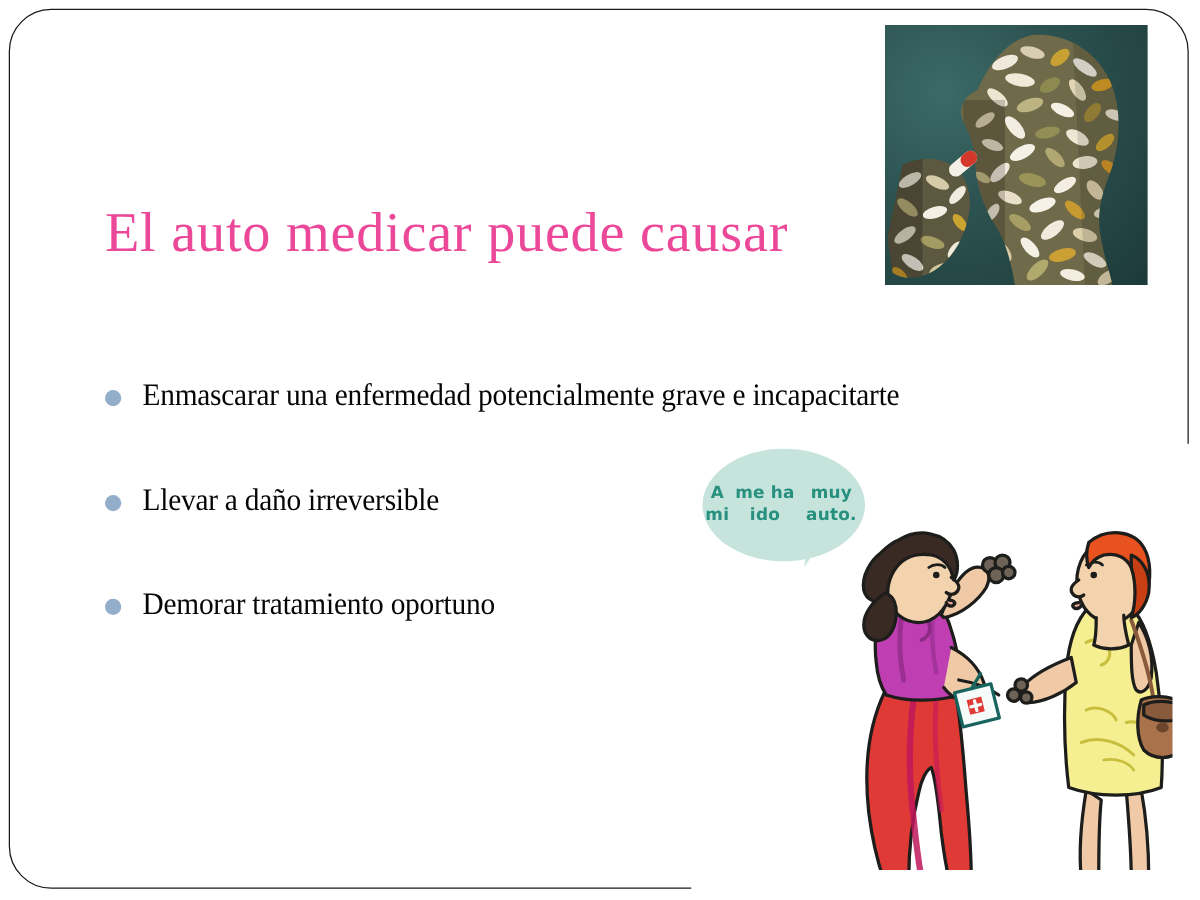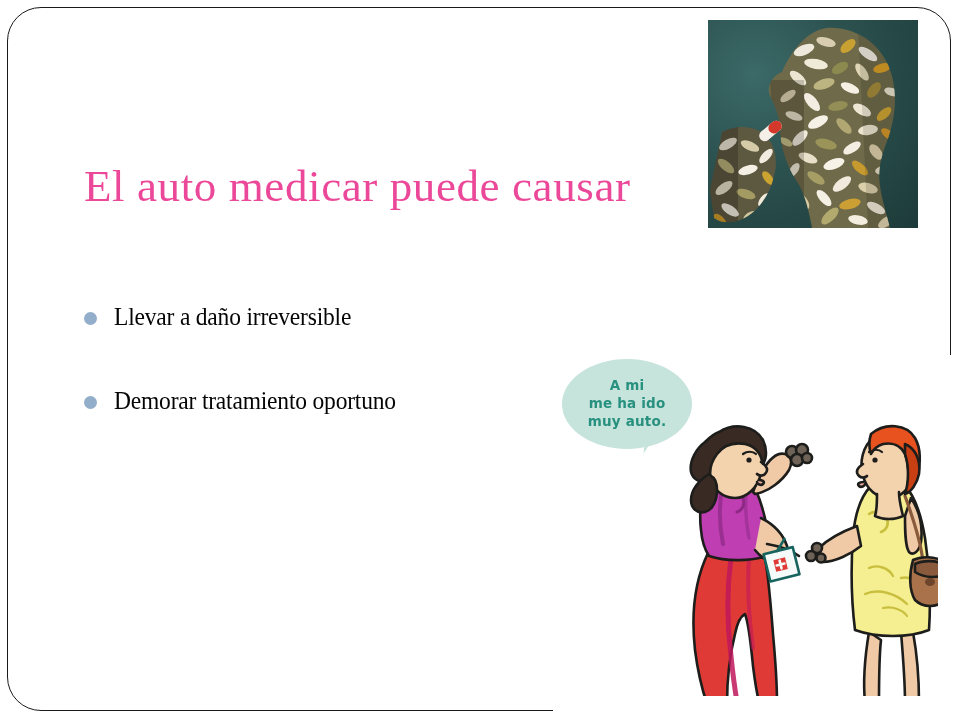--- a/index.html
+++ b/index.html
@@ -134,21 +134,20 @@
     height: 0;
     border-left: 14px solid #c6e4dc;
     border-top: 8px solid transparent;
     border-bottom: 30px solid transparent;
     transform: rotate(8deg);
   }
   .bubble .txt {
     position: absolute;
     inset: 0;
     display: flex;
-    flex-direction: column;
     align-items: center;
     justify-content: center;
     font-family: "DejaVu Sans", sans-serif;
     font-size: 13.5px;
     font-weight: bold;
     color: #27907f;
     line-height: 1.32;
     text-align: center;
     letter-spacing: 0.2px;
   }
@@ -167,20 +166,24 @@
 <body>
 
 <div class="slide">
 
   <div class="frame"></div>
 
   <div class="title">El auto medicar puede causar</div>
 
   <div class="bullets">
 
+    <div class="bullet-row">
+      <span class="bullet-dot"></span>
+      <span class="bullet-text">Enmascarar una enfermedad potencialmente grave e incapacitarte</span>
+    </div>
 
     <div class="bullet-row">
       <span class="bullet-dot"></span>
       <span class="bullet-text">Llevar a daño irreversible</span>
     </div>
 
     <div class="bullet-row">
       <span class="bullet-dot"></span>
       <span class="bullet-text">Demorar tratamiento oportuno</span>
     </div>

